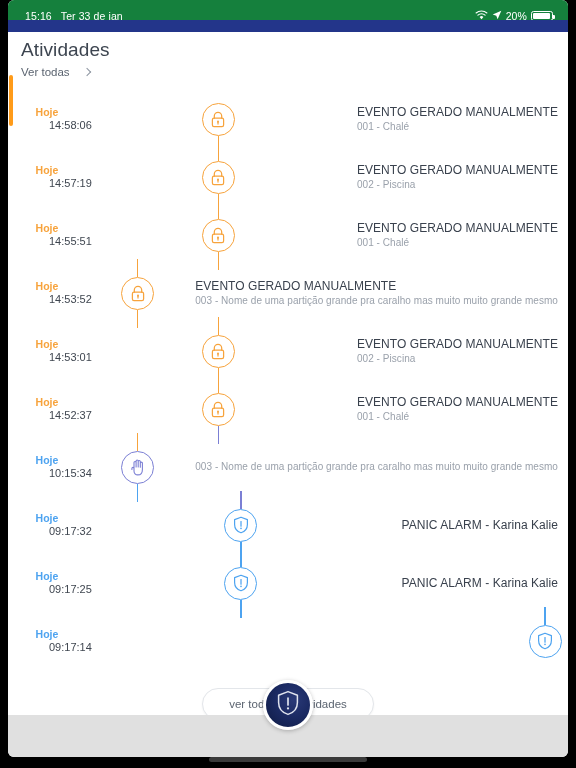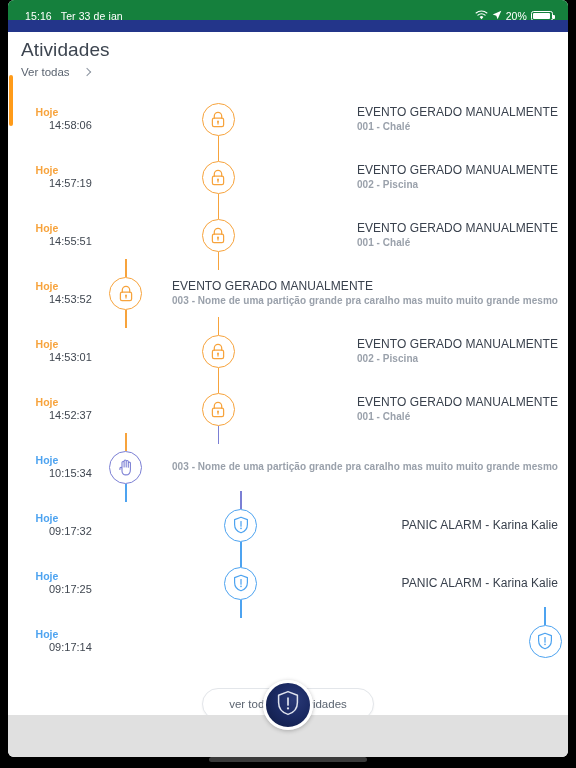--- a/index.html
+++ b/index.html
@@ -134,21 +134,21 @@
   }
   .tl-circle svg { display: block; }
 
   .tl-text { padding-left: 6px; padding-right: 10px; min-width: 0; }
   .tl-title {
     font-size: 12px; color: #39414d; line-height: 15px;
     white-space: nowrap; letter-spacing: 0.05px;
   }
   .tl-sub {
     font-size: 10px; color: #9aa1ab; line-height: 14px;
-    white-space: nowrap; letter-spacing: 0.05px; font-weight: bold;
+    white-space: nowrap; letter-spacing: 0.05px;
   }
   .tl-title.single { line-height: 16px; }
 
   
   #see-all-pill-wrap {
     display: flex; justify-content: center;
     margin-top: 18px;
   }
   #see-all-pill {
     border: 1px solid #e3e6ea;

